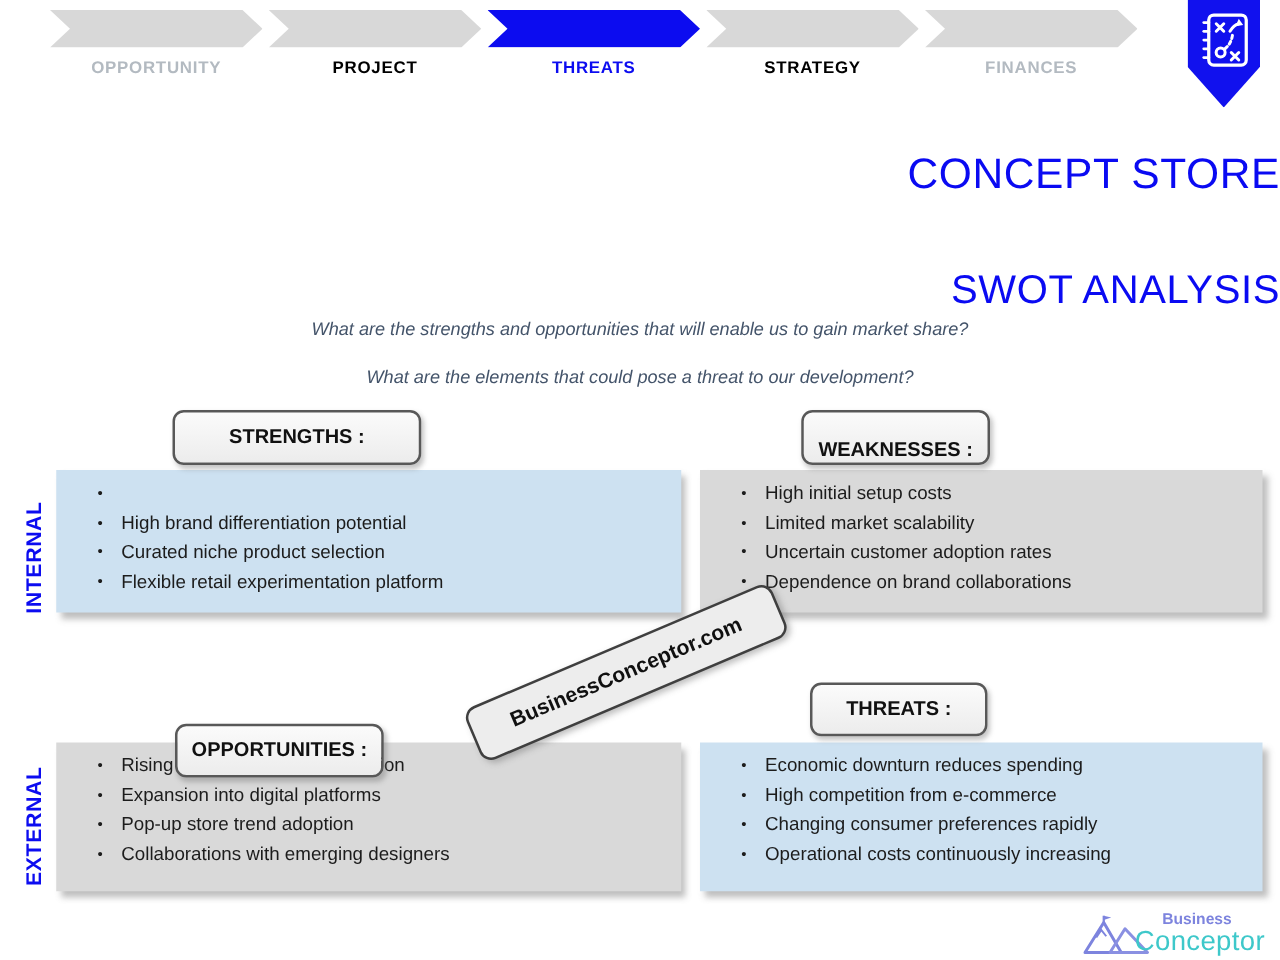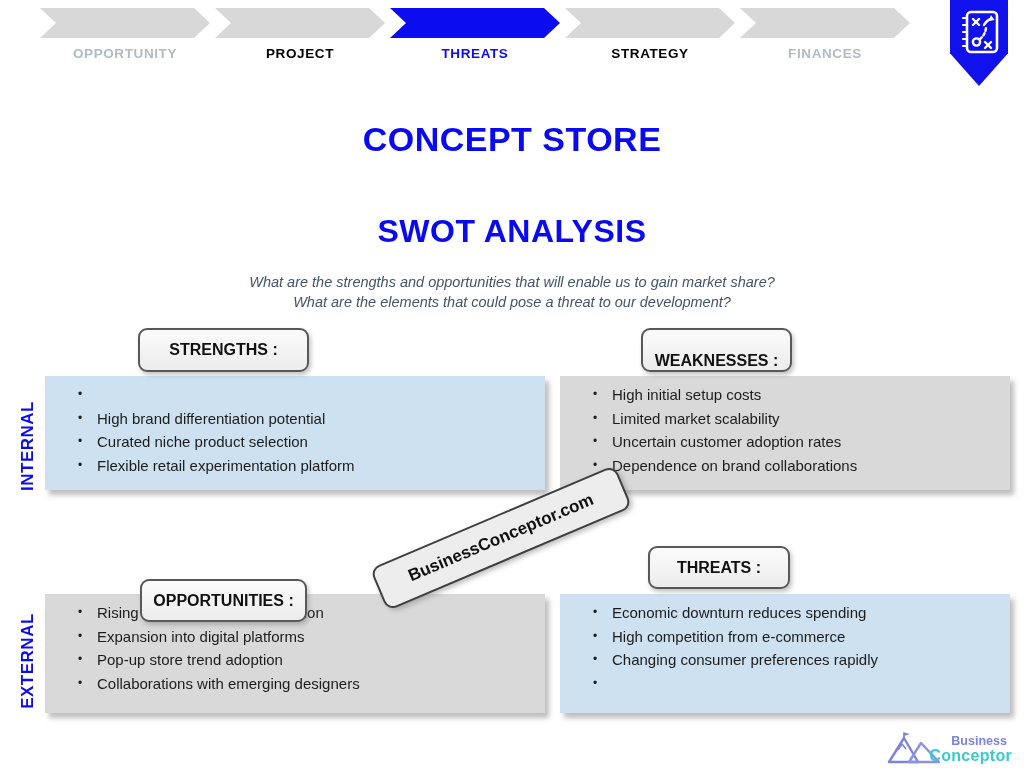--- a/index.html
+++ b/index.html
@@ -24,46 +24,46 @@
 
   
   .badge {
     position: absolute; left: 950px; top: 0; width: 58px; height: 86px;
     background: #1111ee;
     clip-path: polygon(0 0, 100% 0, 100% 62%, 50% 100%, 0 62%);
     display: flex; justify-content: center; align-items: flex-start; padding-top: 9px;
   }
 
   
-  .title, .subtitle { position: absolute; width: 100%; text-align: center; font-weight: bold; color: #0a0af2; letter-spacing: 0.5px; margin: 0; }
+  .title, .subtitle { position: absolute; width: 100%; text-align: right; font-weight: normal; color: #0a0af2; letter-spacing: 0.5px; margin: 0; }
   .title { top: 120px; font-size: 34px; }
   .subtitle { top: 213px; font-size: 32px; }
   .question { position: absolute; width: 100%; text-align: center; font-style: italic; font-size: 14.5px; color: #44546a; margin: 0; }
-  .q1 { top: 274px; }
+  .q1 { top: 256px; }
   .q2 { top: 294px; }
 
   
   .quadrant-body {
     position: absolute; box-shadow: 4px 5px 5px rgba(110,110,110,0.45);
   }
   .quadrant-body.blue { background: #cde1f1; }
   .quadrant-body.gray { background: #d9d9d9; }
   .swot-list { list-style: none; margin: 0; padding: 7px 8px 0 33px; }
   .swot-item { display: flex; font-size: 15px; color: #1c1c1c; line-height: 23.5px; }
   .bullet-dot { width: 19px; flex: none; font-size: 12px; line-height: 23.5px; color: #1c1c1c; }
 
   .pill {
     position: absolute; z-index: 3;
     background: linear-gradient(#fbfbfb, #ececec);
     border: 2px solid #585858; border-radius: 9px;
     display: flex; align-items: center; justify-content: center;
     font-weight: bold; font-size: 16px; color: #111;
     box-shadow: 2px 3px 4px rgba(110,110,110,0.4);
   }
-  .pill-strengths     { left: 138px; top: 328px; width: 171px; height: 44px; }
+  .pill-strengths     { left: 138px; top: 328px; width: 199px; height: 44px; }
   .pill-weaknesses    { left: 641px; top: 328px; width: 151px; height: 44px; align-items: flex-end; }
   .pill-opportunities { left: 140px; top: 546px; width: 167px; height: 43px; margin-top: 33px; }
   .pill-threats       { left: 648px; top: 546px; width: 142px; height: 43px; }
 
   .body-strengths     { left: 45px;  top: 376px; width: 500px; height: 114px; }
   .body-weaknesses    { left: 560px; top: 376px; width: 450px; height: 114px; }
   .body-opportunities { left: 45px;  top: 594px; width: 500px; height: 119px; }
   .body-threats       { left: 560px; top: 594px; width: 450px; height: 119px; }
 
   
@@ -82,21 +82,21 @@
     transform: rotate(-23deg);
     display: flex; align-items: center; justify-content: center;
     font-weight: bold; font-size: 17px; color: #101010;
     box-shadow: 2px 3px 5px rgba(110,110,110,0.45);
   }
 
   
   .logo { position: absolute; right: 12px; bottom: 4px; display: flex; align-items: flex-end; }
   .logo-text { display: flex; flex-direction: column; line-height: 1; margin-left: -14px; }
   .logo-business  { color: #7d84de; font-weight: bold; font-size: 12.5px; margin-left: 22px; }
-  .logo-conceptor { color: #3ec8ca; font-weight: bold; font-size: 16px; margin-top: 1px; letter-spacing: 0.3px; }
+  .logo-conceptor { color: #3ec8ca; font-weight: normal; font-size: 22px; margin-top: 1px; letter-spacing: 0.3px; }
 </style>
 </head>
 <body>
 
 <div class="slide">
 
   <div class="process-bar">
     <div class="step">
       <div class="chevron"></div>
       <div class="step-label light">OPPORTUNITY</div>
@@ -233,20 +233,21 @@
       <li class="swot-item">
           <span class="bullet-dot">•</span>
           <span>High competition from e-commerce</span>
         </li>
       <li class="swot-item">
           <span class="bullet-dot">•</span>
           <span>Changing consumer preferences rapidly</span>
         </li>
       <li class="swot-item">
           <span class="bullet-dot">•</span>
+          <span>Operational costs continuously increasing</span>
         </li>
     </ul>
   </div>
 
   <div class="watermark">
     <span>BusinessConceptor.com</span>
   </div>
 
   <div class="logo">
     <svg width="56" height="34" viewBox="0 0 56 34">

